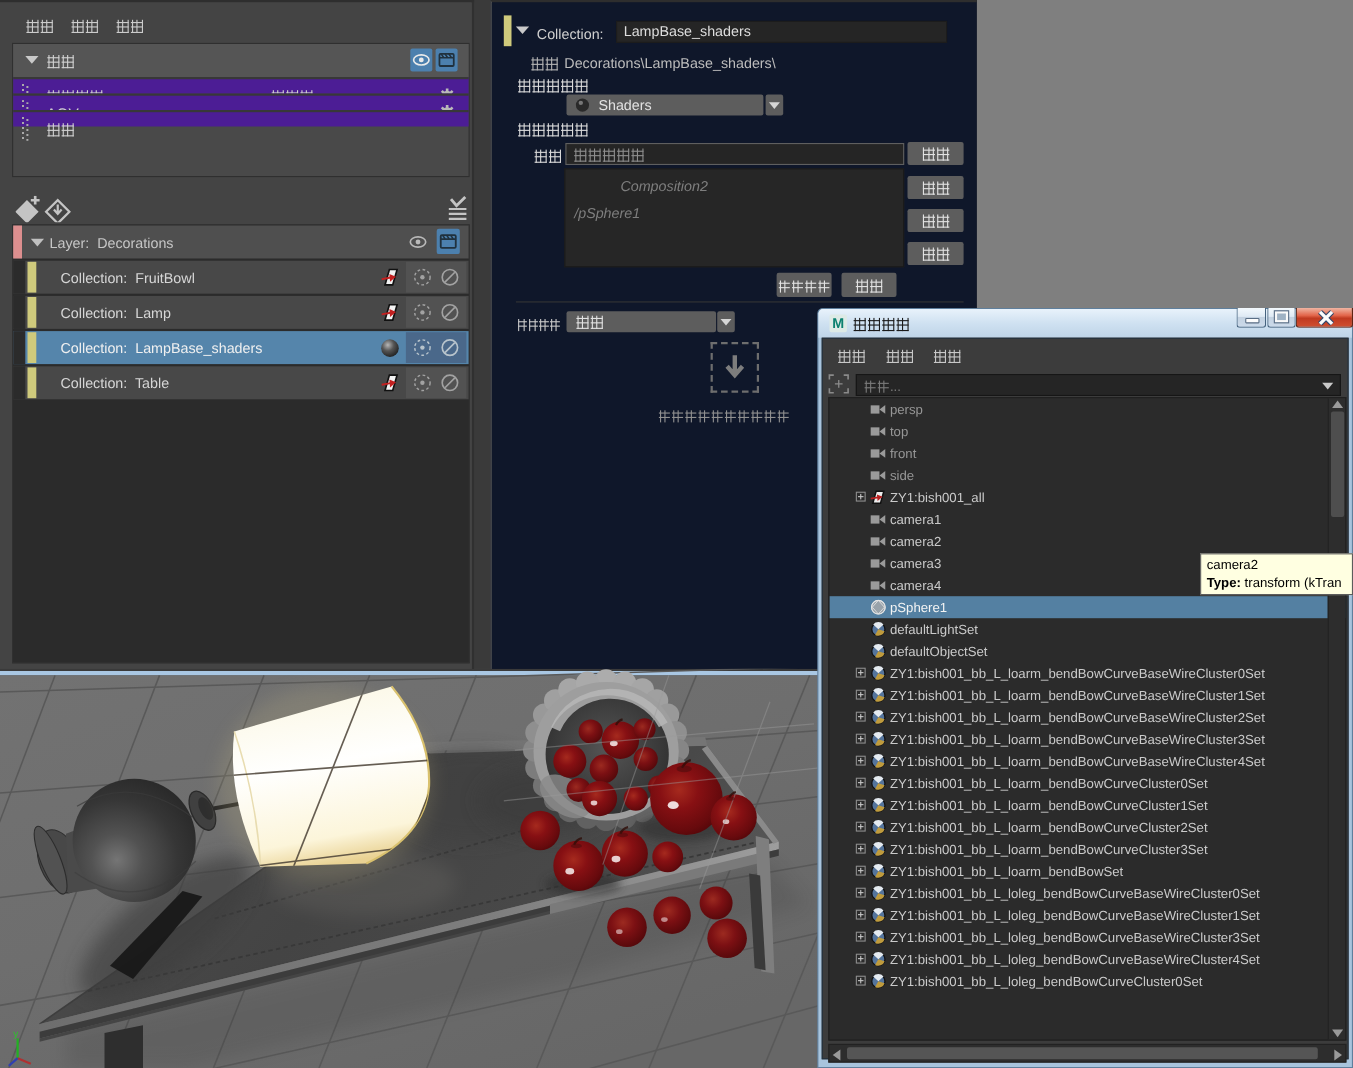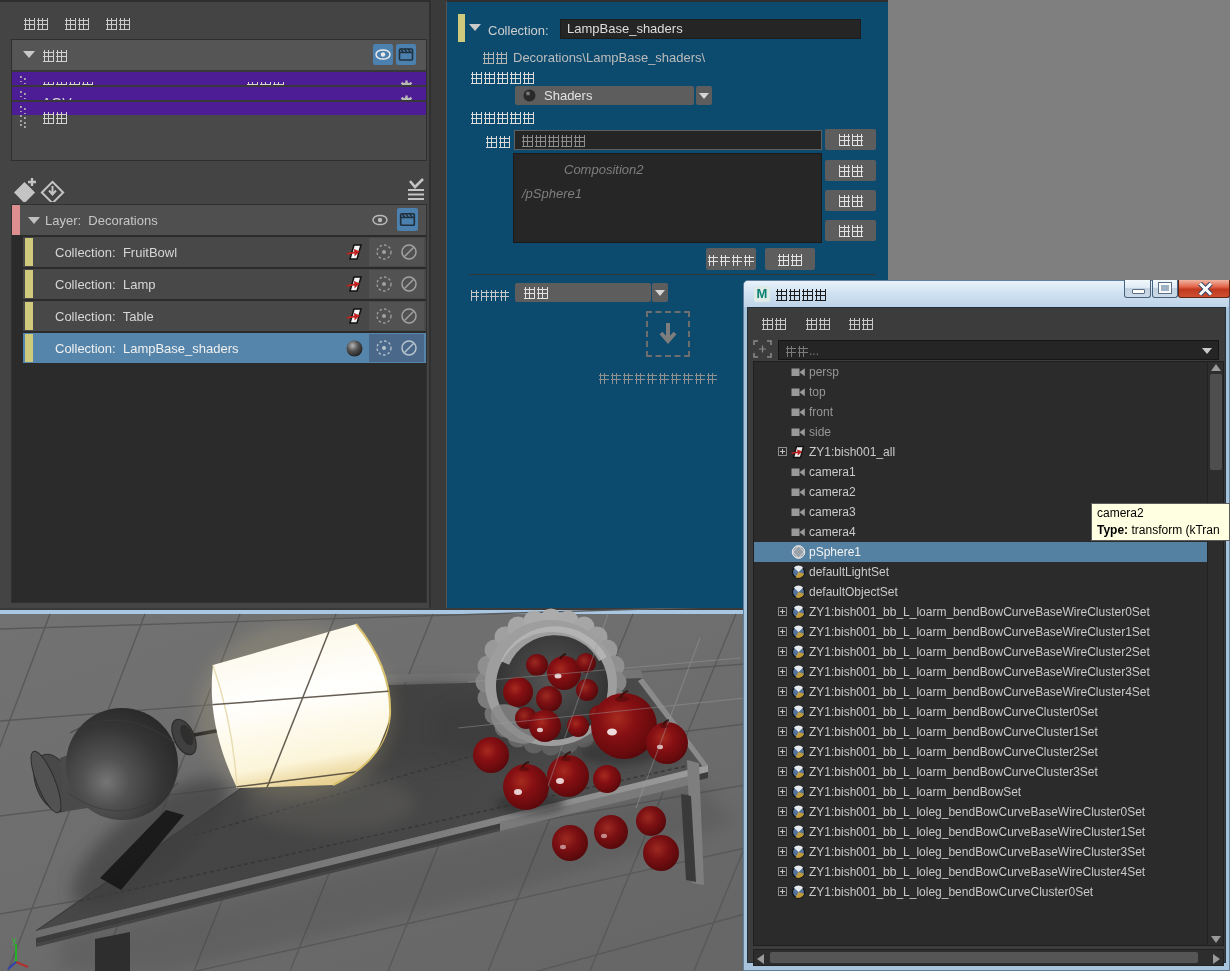--- a/index.html
+++ b/index.html
@@ -31,21 +31,21 @@
 #laybox{position:absolute;left:11px;top:202px;width:416px;height:399px;background:#2b2b2b;border:1px solid #313131;}
 .lrow{position:relative;height:30px;background:#4f4f4f;color:#c6c6c6;font-size:13px;}
 .crow{position:relative;height:30px;margin-top:2px;background:#484848;color:#d6d6d6;font-size:13px;}
 .crow .ind{position:absolute;left:0;top:0;width:11px;height:100%;background:#2b2b2b;}
 .tag{position:absolute;left:13px;top:1px;width:8px;height:28px;background:#cfca7c;}
 .ctext{position:absolute;left:43px;top:8px;}
 .icobox{position:absolute;right:2px;top:1px;width:55px;height:28px;background:#525252;}
 .crow.sel{background:#5585ab;color:#f0f0f0;}
 .crow.sel .icobox{background:#4a688a;}
 
-#mp{left:446px;top:0;width:442px;height:611px;background:#0c4a6e;border-top:2px solid #2e2e2e;border-left:1px solid #565656;color:#cfcfcf;font-size:13px;}
+#mp{left:446px;top:0;width:442px;height:611px;background:#0f172a;border-top:2px solid #2e2e2e;border-left:1px solid #565656;color:#cfcfcf;font-size:13px;}
 #mp .tag2{position:absolute;left:11px;top:12px;width:7px;height:28px;background:#cfca7c;}
 .din{background:#252525;border:1px solid #1c1c1c;position:absolute;color:#dedede;}
 .btn{position:absolute;background:#5d5d5d;border-radius:2px;color:#e2e2e2;text-align:center;font-size:13px;}
 .drop{position:absolute;background:#5d5d5d;border-radius:2px;color:#e2e2e2;font-size:13px;}
 .daro{position:absolute;width:0;height:0;border-left:5px solid transparent;border-right:5px solid transparent;border-top:6px solid #d6d6d6;}
 
 #bd{left:888px;top:0;width:342px;height:285px;background:#7f7f7f;}
 
 #vp{left:0;top:608px;width:745px;height:363px;}
 
@@ -165,38 +165,20 @@
             <circle cx="15" cy="14" r="2" fill="#a2a2a2"></circle>
             <circle cx="40" cy="14" r="7" fill="none" stroke="#a2a2a2" stroke-width="1.5"></circle>
             <line x1="35.5" y1="18.5" x2="44.5" y2="9.5" stroke="#a2a2a2" stroke-width="1.5"></line>
           </svg>
       </div>
     </div>
     <div class="crow">
         <div class="ind"></div>
         <div class="tag"></div>
         <span class="ctext">Collection:&nbsp; Lamp</span>
-      <svg style="position:absolute;right:61px;top:6px;" width="19" height="18" viewBox="0 0 19 18">
-          <polygon points="4,16 8,2 15,2 11,16" fill="#f2f2f2" stroke="#111" stroke-width="1.5"></polygon>
-          <path d="M1,10.8 L9,9.3" stroke="#c32020" stroke-width="1.8"></path>
-          <polygon points="8,6 14,8.6 8.6,13.2" fill="#c32020"></polygon>
-        </svg>
-      <div class="icobox">
-        <svg width="55" height="28" viewBox="0 0 55 28">
-            <circle cx="15" cy="14" r="7" fill="none" stroke="#a2a2a2" stroke-width="1.3" stroke-dasharray="2.5 2.2"></circle>
-            <circle cx="15" cy="14" r="2" fill="#a2a2a2"></circle>
-            <circle cx="40" cy="14" r="7" fill="none" stroke="#a2a2a2" stroke-width="1.5"></circle>
-            <line x1="35.5" y1="18.5" x2="44.5" y2="9.5" stroke="#a2a2a2" stroke-width="1.5"></line>
-          </svg>
-      </div>
-    </div>
-    <div class="crow">
-        <div class="ind"></div>
-        <div class="tag"></div>
-        <span class="ctext">Collection:&nbsp; Table</span>
       <svg style="position:absolute;right:61px;top:6px;" width="19" height="18" viewBox="0 0 19 18">
           <polygon points="4,16 8,2 15,2 11,16" fill="#f2f2f2" stroke="#111" stroke-width="1.5"></polygon>
           <path d="M1,10.8 L9,9.3" stroke="#c32020" stroke-width="1.8"></path>
           <polygon points="8,6 14,8.6 8.6,13.2" fill="#c32020"></polygon>
         </svg>
       <div class="icobox">
         <svg width="55" height="28" viewBox="0 0 55 28">
             <circle cx="15" cy="14" r="7" fill="none" stroke="#a2a2a2" stroke-width="1.3" stroke-dasharray="2.5 2.2"></circle>
             <circle cx="15" cy="14" r="2" fill="#a2a2a2"></circle>
             <circle cx="40" cy="14" r="7" fill="none" stroke="#a2a2a2" stroke-width="1.5"></circle>
@@ -217,20 +199,38 @@
             </radialGradient>
           </defs>
           <circle cx="8.5" cy="8.5" r="8" fill="url(#ball)"></circle>
         </svg>
       <div class="icobox">
         <svg width="55" height="28" viewBox="0 0 55 28">
             <circle cx="15" cy="14" r="7" fill="none" stroke="#b8c4cc" stroke-width="1.3" stroke-dasharray="2.5 2.2"></circle>
             <circle cx="15" cy="14" r="2" fill="#b8c4cc"></circle>
             <circle cx="40" cy="14" r="7" fill="none" stroke="#b8c4cc" stroke-width="1.5"></circle>
             <line x1="35.5" y1="18.5" x2="44.5" y2="9.5" stroke="#b8c4cc" stroke-width="1.5"></line>
+          </svg>
+      </div>
+    </div>
+    <div class="crow">
+        <div class="ind"></div>
+        <div class="tag"></div>
+        <span class="ctext">Collection:&nbsp; Table</span>
+      <svg style="position:absolute;right:61px;top:6px;" width="19" height="18" viewBox="0 0 19 18">
+          <polygon points="4,16 8,2 15,2 11,16" fill="#f2f2f2" stroke="#111" stroke-width="1.5"></polygon>
+          <path d="M1,10.8 L9,9.3" stroke="#c32020" stroke-width="1.8"></path>
+          <polygon points="8,6 14,8.6 8.6,13.2" fill="#c32020"></polygon>
+        </svg>
+      <div class="icobox">
+        <svg width="55" height="28" viewBox="0 0 55 28">
+            <circle cx="15" cy="14" r="7" fill="none" stroke="#a2a2a2" stroke-width="1.3" stroke-dasharray="2.5 2.2"></circle>
+            <circle cx="15" cy="14" r="2" fill="#a2a2a2"></circle>
+            <circle cx="40" cy="14" r="7" fill="none" stroke="#a2a2a2" stroke-width="1.5"></circle>
+            <line x1="35.5" y1="18.5" x2="44.5" y2="9.5" stroke="#a2a2a2" stroke-width="1.5"></line>
           </svg>
       </div>
     </div>
   </div>
 </div>
 <div id="mp" class="abs">
   <div class="tag2"></div>
   <div class="tri" style="left:22px;top:22px;"></div>
   <span style="position:absolute;left:41px;top:21px;">Collection:</span>
   <div class="din" style="left:113px;top:17px;width:301px;height:20px;font-size:13px;padding:1px 6px;">LampBase_shaders</div>

